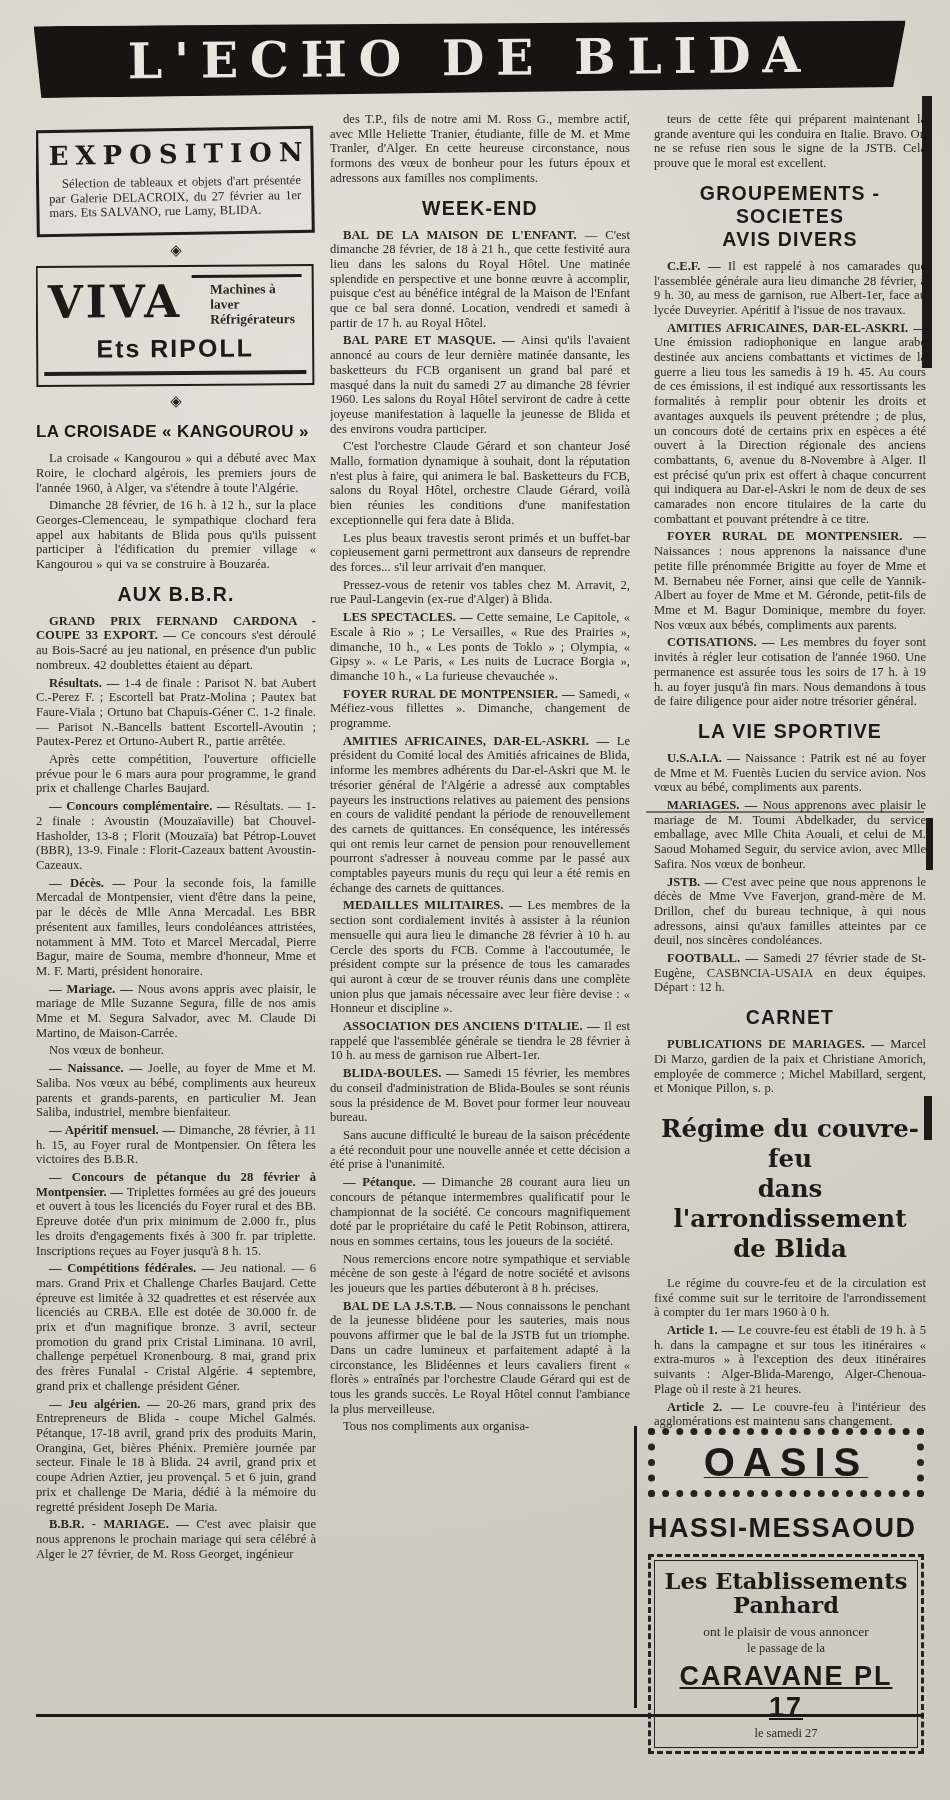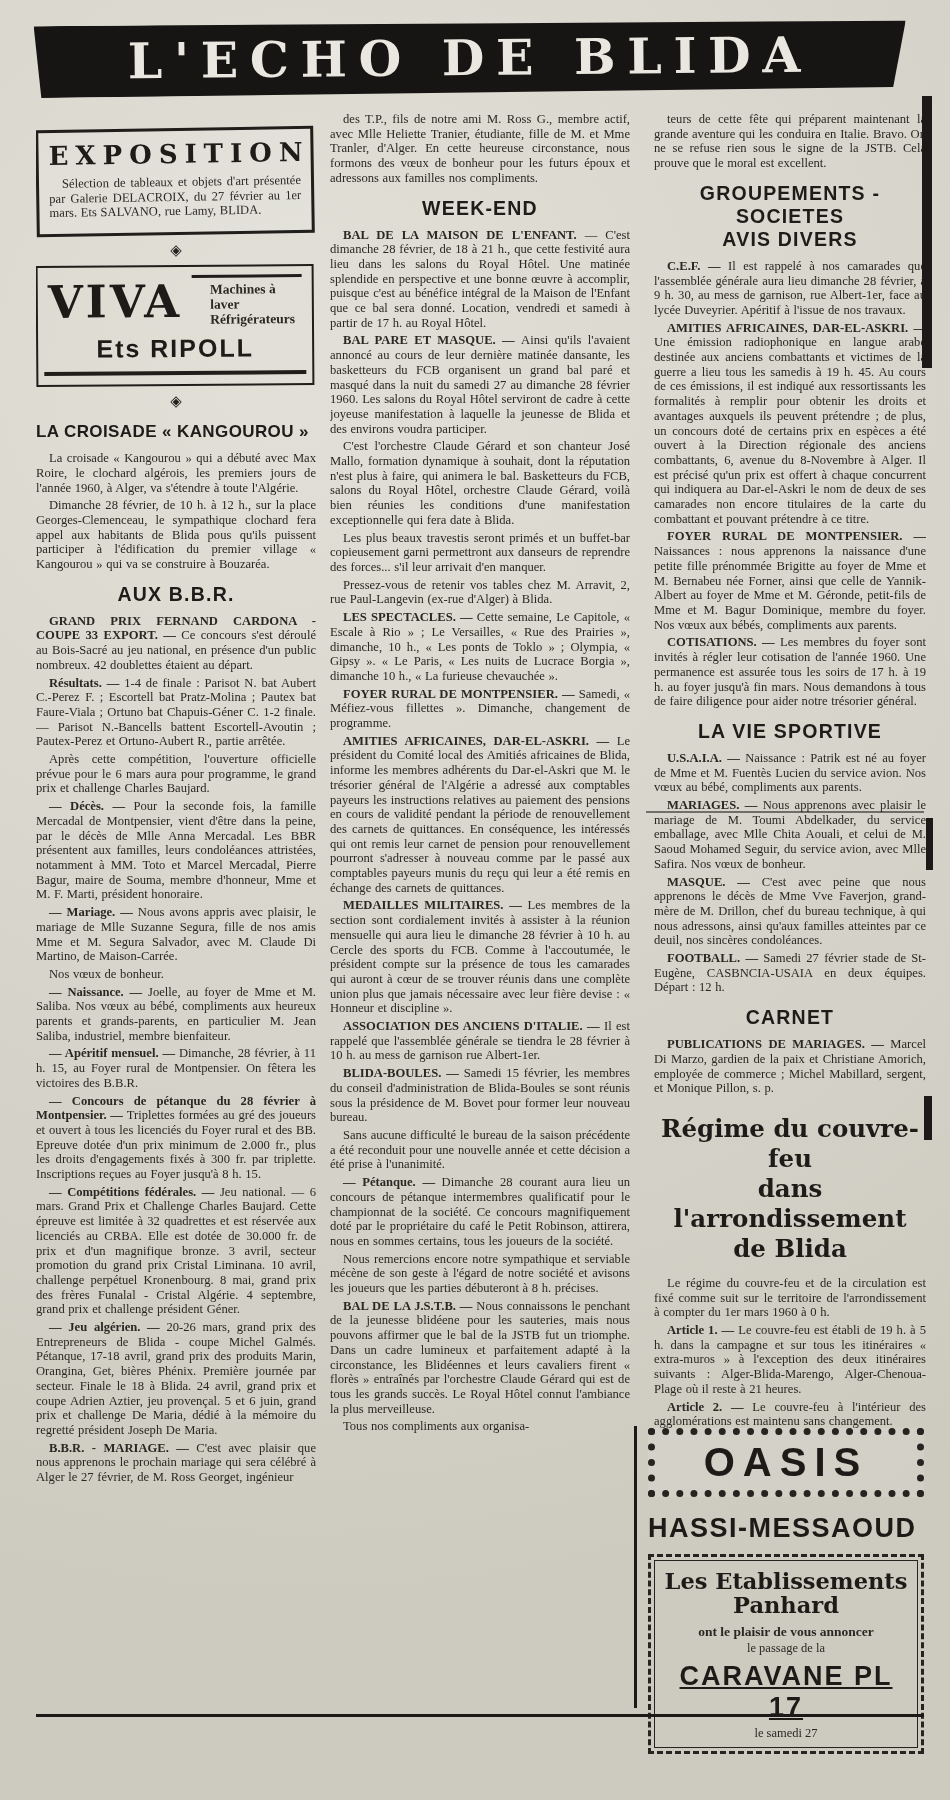--- a/index.html
+++ b/index.html
@@ -74,32 +74,33 @@
     font-family:"Liberation Sans", sans-serif; font-weight:bold; font-size:25px;
     letter-spacing:2px; text-align:center; margin-top:7px; color:#1d1b17;
   }
   .viva-underline { border-bottom:4px solid #201e1a; margin:8px -4px 0; }
 
   
   .ads-region { position:absolute; left:648px; top:1428px; width:276px; }
   .oasis-box {
     border:7px dotted #262420; padding:5px 4px; text-align:center;
     background:rgba(255,255,255,.1);
+    text-decoration:underline;
   }
   .oasis-box span {
     font-family:"Liberation Sans", sans-serif; font-weight:bold; font-size:40px;
     letter-spacing:8px; color:#1d1b17;
   }
   .hassi {
     font-family:"Liberation Sans", sans-serif; font-weight:bold; font-size:27px;
     letter-spacing:1.5px; margin:16px 0 10px; color:#1d1b17;
   }
   .panhard-box { border:3px dashed #262420; outline:1.5px solid #262420; outline-offset:-7px; padding:12px 8px 10px; text-align:center; }
   .panhard-title { font-family:"DejaVu Serif", serif; font-weight:bold; font-size:22.5px; line-height:24px; color:#1d1b17; }
-  .panhard-line1 { font-weight:bold; font-size:13.5px; margin-top:7px; }
+  .panhard-line1 { font-weight:normal; font-size:13.5px; margin-top:7px; }
   .panhard-line2 { font-size:12.5px; margin-top:1px; }
   .panhard-caravan { font-family:"Liberation Sans", sans-serif; font-weight:bold; font-size:27px; letter-spacing:2px; margin-top:5px; color:#1d1b17;text-decoration:underline; }
   .panhard-date { font-size:12.5px; margin-top:3px; }
 
   
   .art { position:absolute; background:#1b1a18; }
   .art-edge1 { left:922px; top:96px;  width:10px; height:272px; }
   .art-edge2 { left:926px; top:818px; width:7px;  height:52px; }
   .art-edge3 { left:924px; top:1096px; width:8px; height:44px; }
   .art-foldline { left:646px; top:811px; width:278px; height:1.5px; background:rgba(45,42,38,.6); }
@@ -131,25 +132,26 @@
             <span>Réfrigérateurs</span>
           </span>
         </div>
         <div class="viva-company">Ets RIPOLL</div>
         <div class="viva-underline"></div>
       </div>
       <div class="ornament">◈</div>
       <div class="flow">
           <div class="blk-h2">LA CROISADE « KANGOUROU »</div>
           <p class="blk-p">La croisade « Kangourou » qui a débuté avec Max Roire, le clochard algérois, les premiers jours de l'année 1960, à Alger, va s'étendre à toute l'Algérie.</p>
-          <p class="blk-p">Dimanche 28 février, de 10 h. à 12 h., sur la place Georges-Clemenceau, le sympathique clochard fera appel aux habitants de Blida pous qu'ils puissent participer à l'édification du premier village « Kangourou » qui va se construire à Bouzaréa.</p>
+          <p class="blk-p">Dimanche 28 février, de 16 h. à 12 h., sur la place Georges-Clemenceau, le sympathique clochard fera appel aux habitants de Blida pous qu'ils puissent participer à l'édification du premier village « Kangourou » qui va se construire à Bouzaréa.</p>
           <div class="blk-h1">AUX B.B.R.</div>
           <p class="blk-p"><b>GRAND PRIX FERNAND CARDONA - COUPE 33 EXPORT. — </b>Ce concours s'est déroulé au Bois-Sacré au jeu national, en présence d'un public nombreux. 42 doublettes étaient au départ.</p>
           <p class="blk-p"><b>Résultats. — </b>1-4 de finale : Parisot N. bat Aubert C.-Perez F. ; Escortell bat Pratz-Molina ; Pautex bat Faure-Viala ; Ortuno bat Chapuis-Géner C. 1-2 finale. — Parisot N.-Bancells battent Escortell-Avoutin ; Pautex-Perez et Ortuno-Aubert R., partie arrêtée.</p>
           <p class="blk-p">Après cette compétition, l'ouverture officielle prévue pour le 6 mars aura pour programme, le grand prix et challenge Charles Baujard.</p>
+          <p class="blk-p"><b>— Concours complémentaire. — </b>Résultats. — 1-2 finale : Avoustin (Mouzaïaville) bat Chouvel-Hasholder, 13-8 ; Florit (Mouzaïa) bat Pétrop-Louvet (BBR), 13-9. Finale : Florit-Cazeaux battent Avoustin-Cazeaux.</p>
           <p class="blk-p"><b>— Décès. — </b>Pour la seconde fois, la famille Mercadal de Montpensier, vient d'être dans la peine, par le décès de Mlle Anna Mercadal. Les BBR présentent aux familles, leurs condoléances attristées, notamment à MM. Toto et Marcel Mercadal, Pierre Bagur, maire de Souma, membre d'honneur, Mme et M. F. Marti, président honoraire.</p>
           <p class="blk-p"><b>— Mariage. — </b>Nous avons appris avec plaisir, le mariage de Mlle Suzanne Segura, fille de nos amis Mme et M. Segura Salvador, avec M. Claude Di Martino, de Maison-Carrée.</p>
           <p class="blk-p">Nos vœux de bonheur.</p>
           <p class="blk-p"><b>— Naissance. — </b>Joelle, au foyer de Mme et M. Saliba. Nos vœux au bébé, compliments aux heureux parents et grands-parents, en particulier M. Jean Saliba, industriel, membre bienfaiteur.</p>
           <p class="blk-p"><b>— Apéritif mensuel. — </b>Dimanche, 28 février, à 11 h. 15, au Foyer rural de Montpensier. On fêtera les victoires des B.B.R.</p>
           <p class="blk-p"><b>— Concours de pétanque du 28 février à Montpensier. — </b>Triplettes formées au gré des joueurs et ouvert à tous les licenciés du Foyer rural et des BB. Epreuve dotée d'un prix minimum de 2.000 fr., plus les droits d'engagements fixés à 300 fr. par triplette. Inscriptions reçues au Foyer jusqu'à 8 h. 15.</p>
           <p class="blk-p"><b>— Compétitions fédérales. — </b>Jeu national. — 6 mars. Grand Prix et Challenge Charles Baujard. Cette épreuve est limitée à 32 quadrettes et est réservée aux licenciés au CRBA. Elle est dotée de 30.000 fr. de prix et d'un magnifique bronze. 3 avril, secteur promotion du grand prix Cristal Liminana. 10 avril, challenge perpétuel Kronenbourg. 8 mai, grand prix des frères Funalal - Cristal Algérie. 4 septembre, grand prix et challenge président Géner.</p>
           <p class="blk-p"><b>— Jeu algérien. — </b>20-26 mars, grand prix des Entrepreneurs de Blida - coupe Michel Galmés. Pétanque, 17-18 avril, grand prix des produits Marin, Orangina, Get, bières Phénix. Première journée par secteur. Finale le 18 à Blida. 24 avril, grand prix et coupe Adrien Aztier, jeu provençal. 5 et 6 juin, grand prix et challenge De Maria, dédié à la mémoire du regretté président Joseph De Maria.</p>
           <p class="blk-p"><b>B.B.R. - MARIAGE. — </b>C'est avec plaisir que nous apprenons le prochain mariage qui sera célébré à Alger le 27 février, de M. Ross Georget, ingénieur</p>
         </div>
@@ -183,21 +185,21 @@
           <p class="blk-p">teurs de cette fête qui préparent maintenant la grande aventure qui les conduira en Italie. Bravo. On ne se refuse rien sous le signe de la JSTB. Cela prouve que le moral est excellent.</p>
           <div class="blk-h1">GROUPEMENTS - SOCIETES
 AVIS DIVERS</div>
           <p class="blk-p"><b>C.E.F. — </b>Il est rappelé à nos camarades que l'assemblée générale aura lieu dimanche 28 février, à 9 h. 30, au mess de garnison, rue Albert-1er, face au lycée Duveyrier. Apéritif à l'issue de nos travaux.</p>
           <p class="blk-p"><b>AMITIES AFRICAINES, DAR-EL-ASKRI. — </b>Une émission radiophonique en langue arabe destinée aux anciens combattants et victimes de la guerre a lieu tous les samedis à 19 h. 45. Au cours de ces émissions, il est indiqué aux ressortissants les formalités à remplir pour obtenir les droits et avantages auxquels ils peuvent prétendre ; de plus, un concours doté de certains prix en espèces a été ouvert à la Direction régionale des anciens combattants, 6, avenue du 8-Novembre à Alger. Il est précisé qu'un prix est offert à chaque concurrent qui indiquera au Dar-el-Askri le nom de deux de ses camarades non encore titulaires de la carte du combattant et pouvant prétendre à ce titre.</p>
           <p class="blk-p"><b>FOYER RURAL DE MONTPENSIER. — </b>Naissances : nous apprenons la naissance d'une petite fille prénommée Brigitte au foyer de Mme et M. Bernabeu née Forner, ainsi que celle de Yannik-Albert au foyer de Mme et M. Géronde, petit-fils de Mme et M. Bagur Dominique, membre du foyer. Nos vœux aux bébés, compliments aux parents.</p>
           <p class="blk-p"><b>COTISATIONS. — </b>Les membres du foyer sont invités à régler leur cotisation de l'année 1960. Une permanence est assurée tous les soirs de 17 h. à 19 h. au foyer jusqu'à fin mars. Nous demandons à tous de faire diligence pour aider notre trésorier général.</p>
           <div class="blk-h1">LA VIE SPORTIVE</div>
           <p class="blk-p"><b>U.S.A.I.A. — </b>Naissance : Patrik est né au foyer de Mme et M. Fuentès Lucien du service avion. Nos vœux au bébé, compliments aux parents.</p>
           <p class="blk-p"><b>MARIAGES. — </b>Nous apprenons avec plaisir le mariage de M. Toumi Abdelkader, du service emballage, avec Mlle Chita Aouali, et celui de M. Saoud Mohamed Seguir, du service avion, avec Mlle Safira. Nos vœux de bonheur.</p>
-          <p class="blk-p"><b>MASQUE. — </b>C'est avec peine que nous apprenons le décès de Mme Vve Faverjon, grand-mère de M. Drillon, chef du bureau technique, à qui nous adressons, ainsi qu'aux familles atteintes par ce deuil, nos sincères condoléances.</p>
+          <p class="blk-p"><b>JSTB. — </b>C'est avec peine que nous apprenons le décès de Mme Vve Faverjon, grand-mère de M. Drillon, chef du bureau technique, à qui nous adressons, ainsi qu'aux familles atteintes par ce deuil, nos sincères condoléances.</p>
           <p class="blk-p"><b>FOOTBALL. — </b>Samedi 27 février stade de St-Eugène, CASBNCIA-USAIA en deux équipes. Départ : 12 h.</p>
           <div class="blk-h1">CARNET</div>
           <p class="blk-p"><b>PUBLICATIONS DE MARIAGES. — </b>Marcel Di Marzo, gardien de la paix et Christiane Amorich, employée de commerce ; Michel Mabillard, sergent, et Monique Pillon, s. p.</p>
           <div class="blk-hserif">Régime du couvre-feu
 dans l'arrondissement
 de Blida</div>
           <p class="blk-p">Le régime du couvre-feu et de la circulation est fixé comme suit sur le territoire de l'arrondissement à compter du 1er mars 1960 à 0 h.</p>
           <p class="blk-p"><b>Article 1. — </b>Le couvre-feu est établi de 19 h. à 5 h. dans la campagne et sur tous les itinéraires « extra-muros » à l'exception des deux itinéraires suivants : Alger-Blida-Marengo, Alger-Chenoua-Plage où il reste à 21 heures.</p>
           <p class="blk-p"><b>Article 2. — </b>Le couvre-feu à l'intérieur des agglomérations est maintenu sans changement.</p>
         </div>

